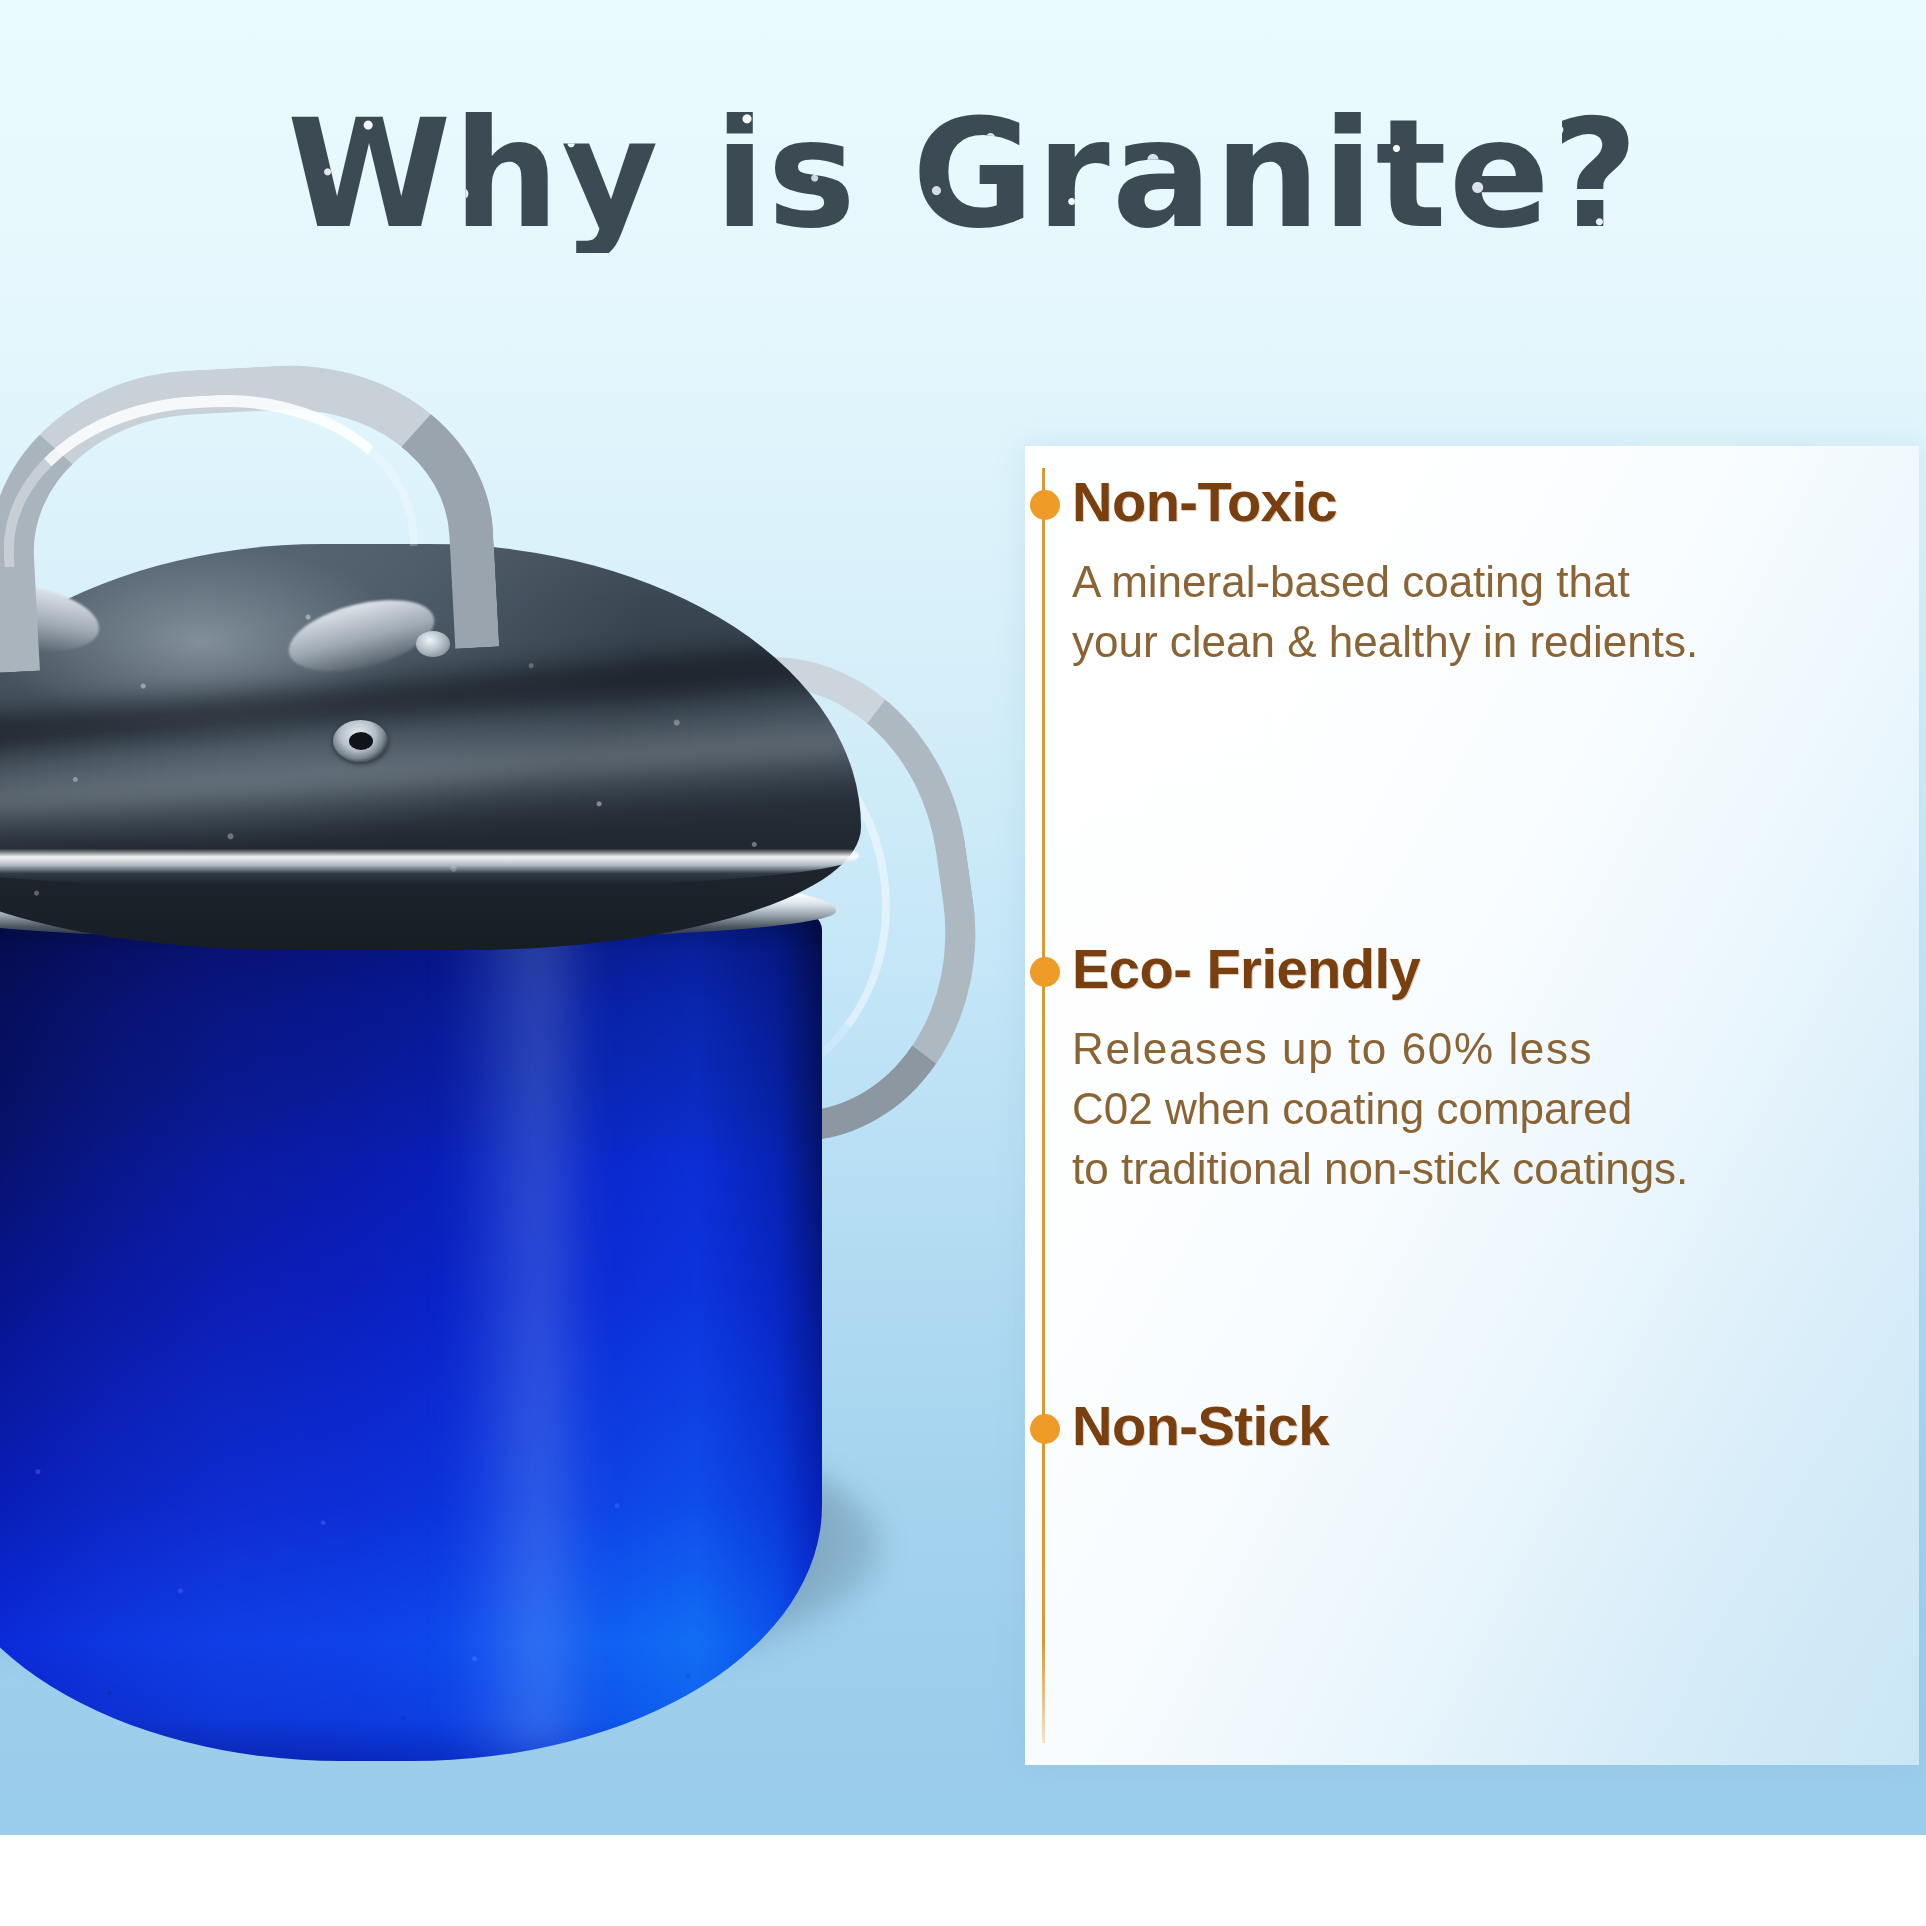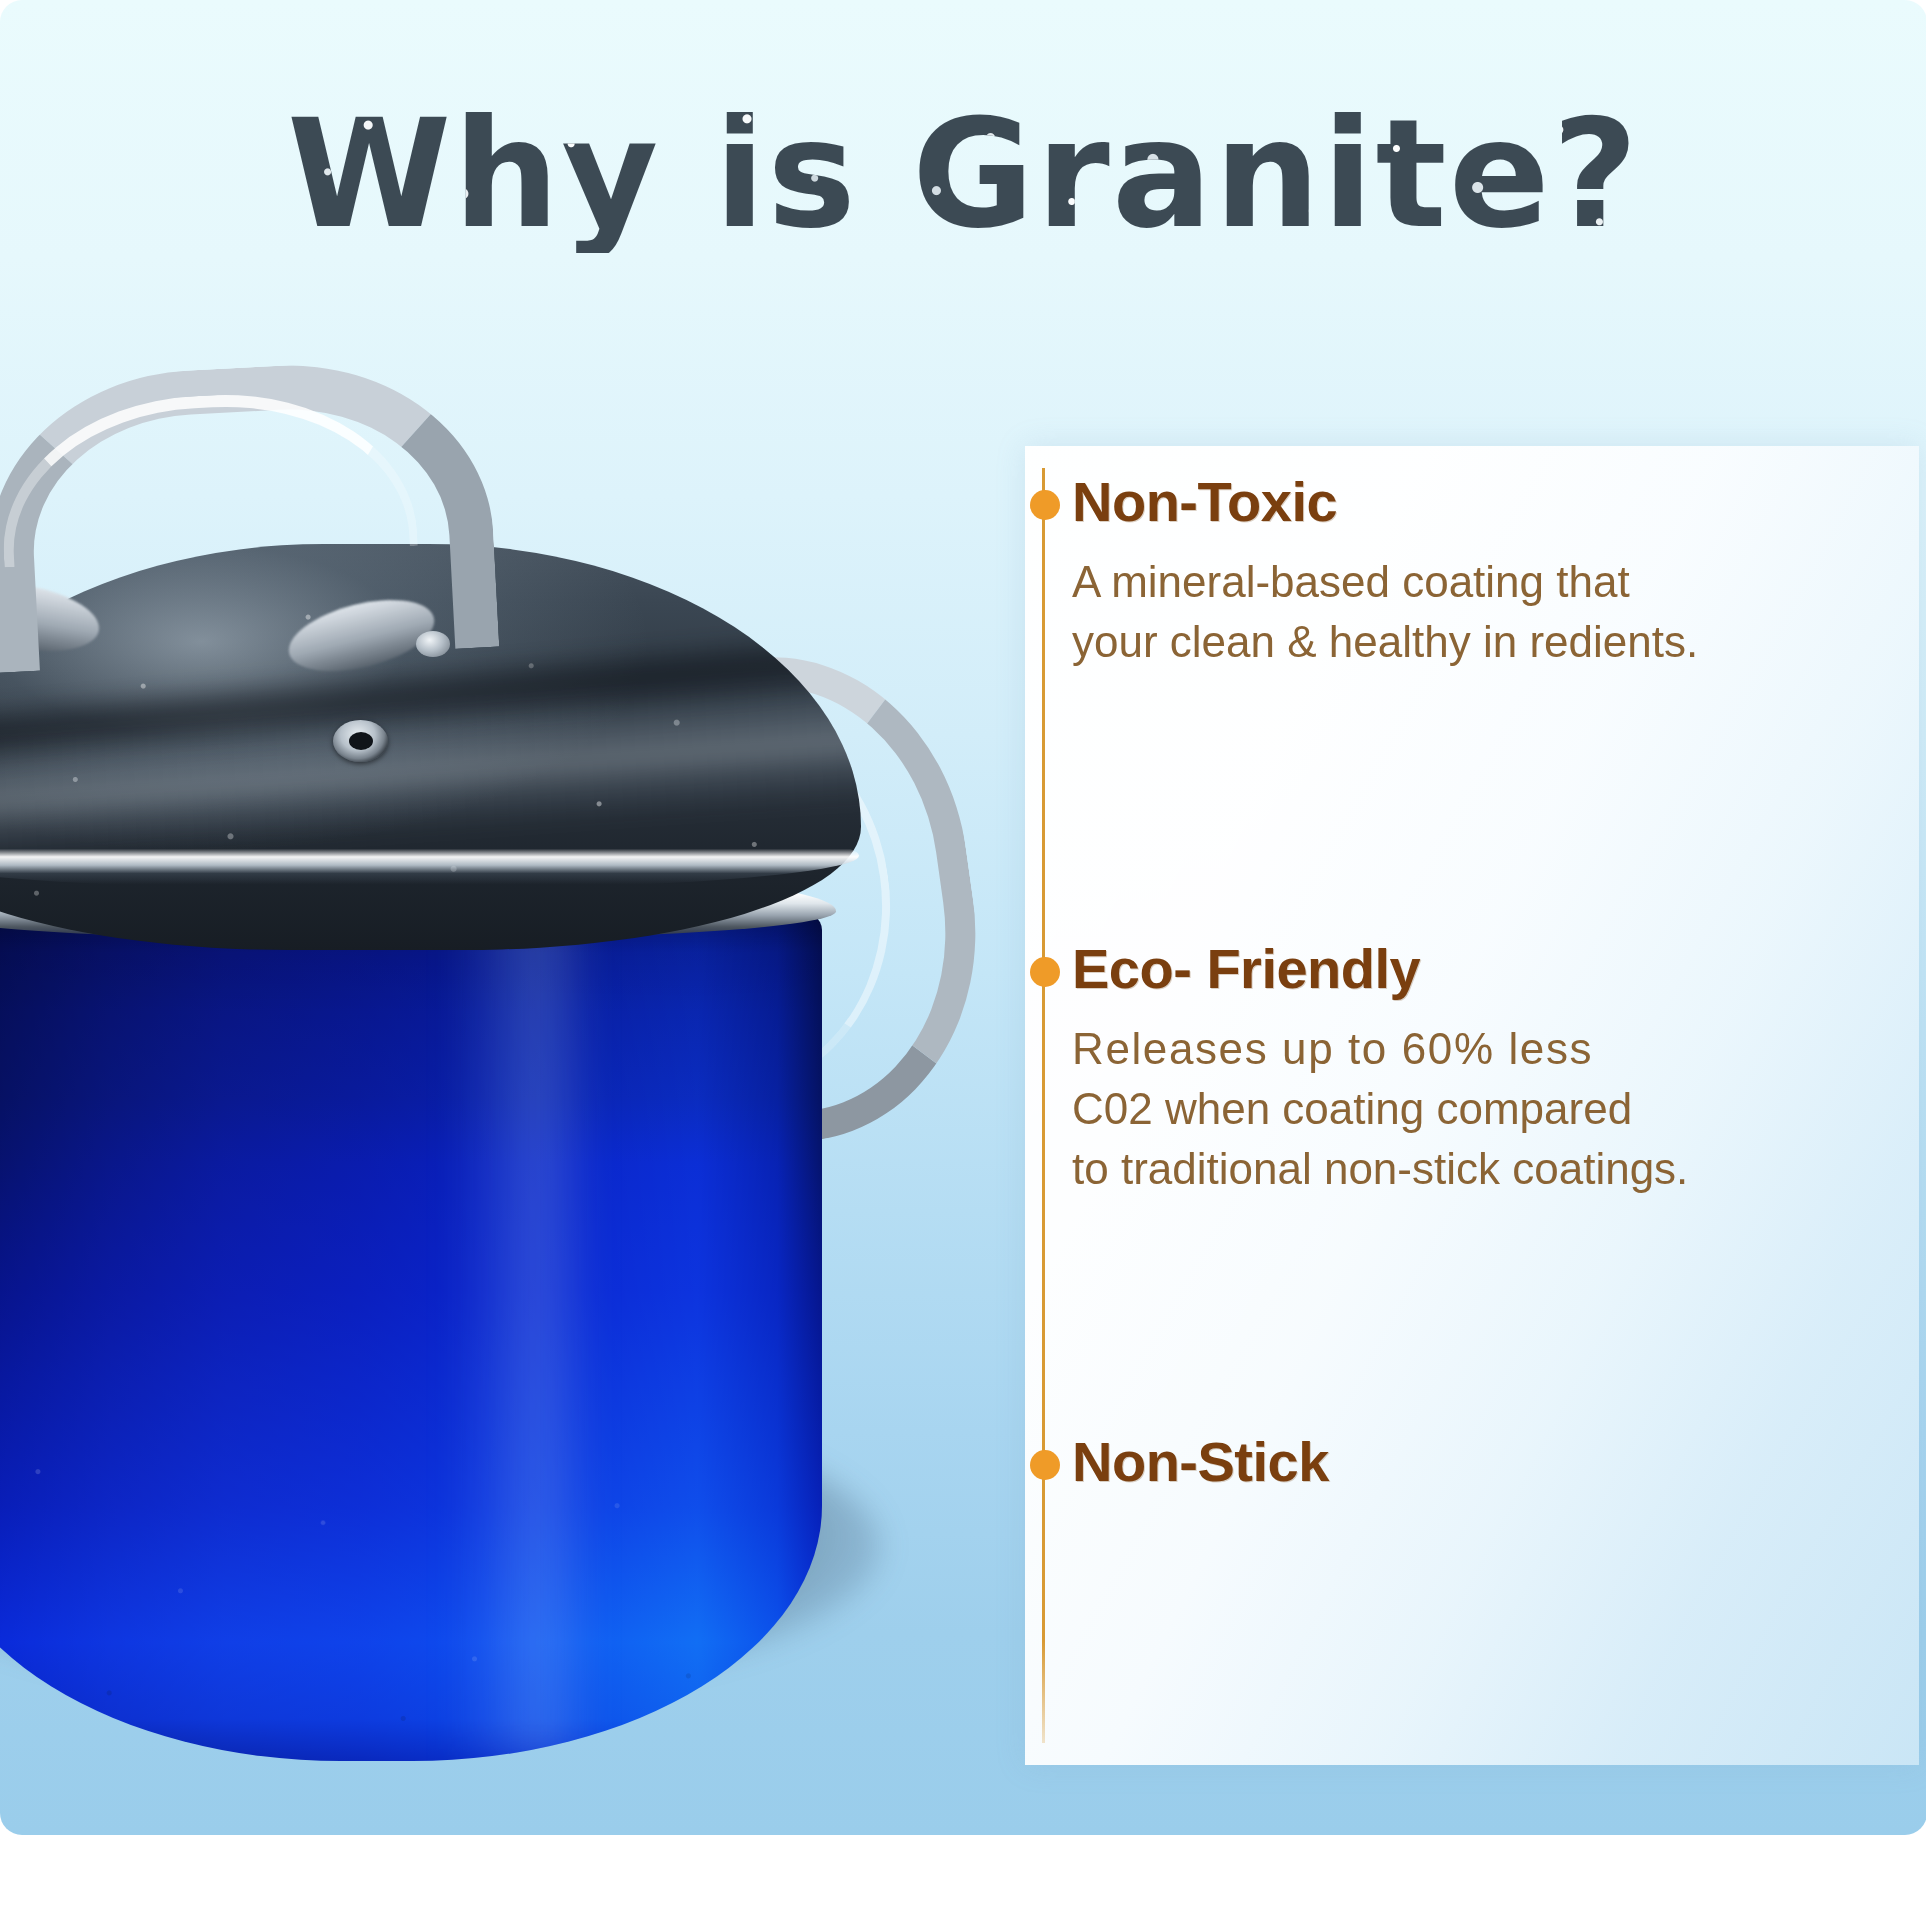--- a/index.html
+++ b/index.html
@@ -17,21 +17,20 @@
     background: linear-gradient(to bottom,
       #eafbfd 0%,
       #e6f8fc 14%,
       #ddf3fb 27%,
       #d2edf9 40%,
       #c4e6f7 53%,
       #b5ddf3 66%,
       #a8d5f0 78%,
       #9ecfec 89%,
       #9acdeb 100%);
-    border-radius: 22px;
   }
 
   
   .title-wrap {
     position: absolute;
     top: 97px;
     left: 0;
     width: 1927px;
     text-align: center;
     z-index: 30;
@@ -410,21 +409,21 @@
       #d89a34 0%, #d89a34 92%, rgba(216,154,52,0.25) 100%);
   }
 
   .feature {
     position: absolute;
     left: 47px;
     width: 782px;
   }
   .feature.f1 { top: 28px; }
   .feature.f2 { top: 495px; }
-  .feature.f3 { top: 952px; margin-top: 36px; }
+  .feature.f3 { top: 952px; }
 
   .bullet {
     position: absolute;
     left: -42px;
     top: 16px;
     width: 30px;
     height: 30px;
     border-radius: 50%;
     background: radial-gradient(circle at 36% 32%, #f5b košer 0%, #ef9b28 40%, #e2891a 100%);
     background-color: #ef9b28;

